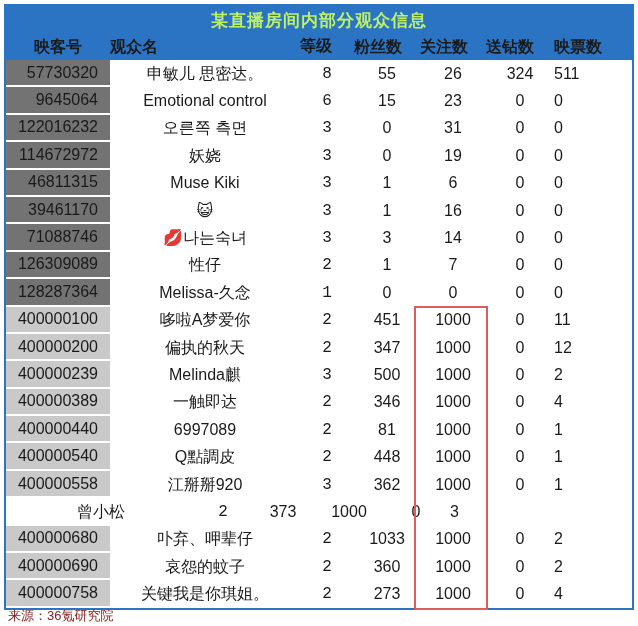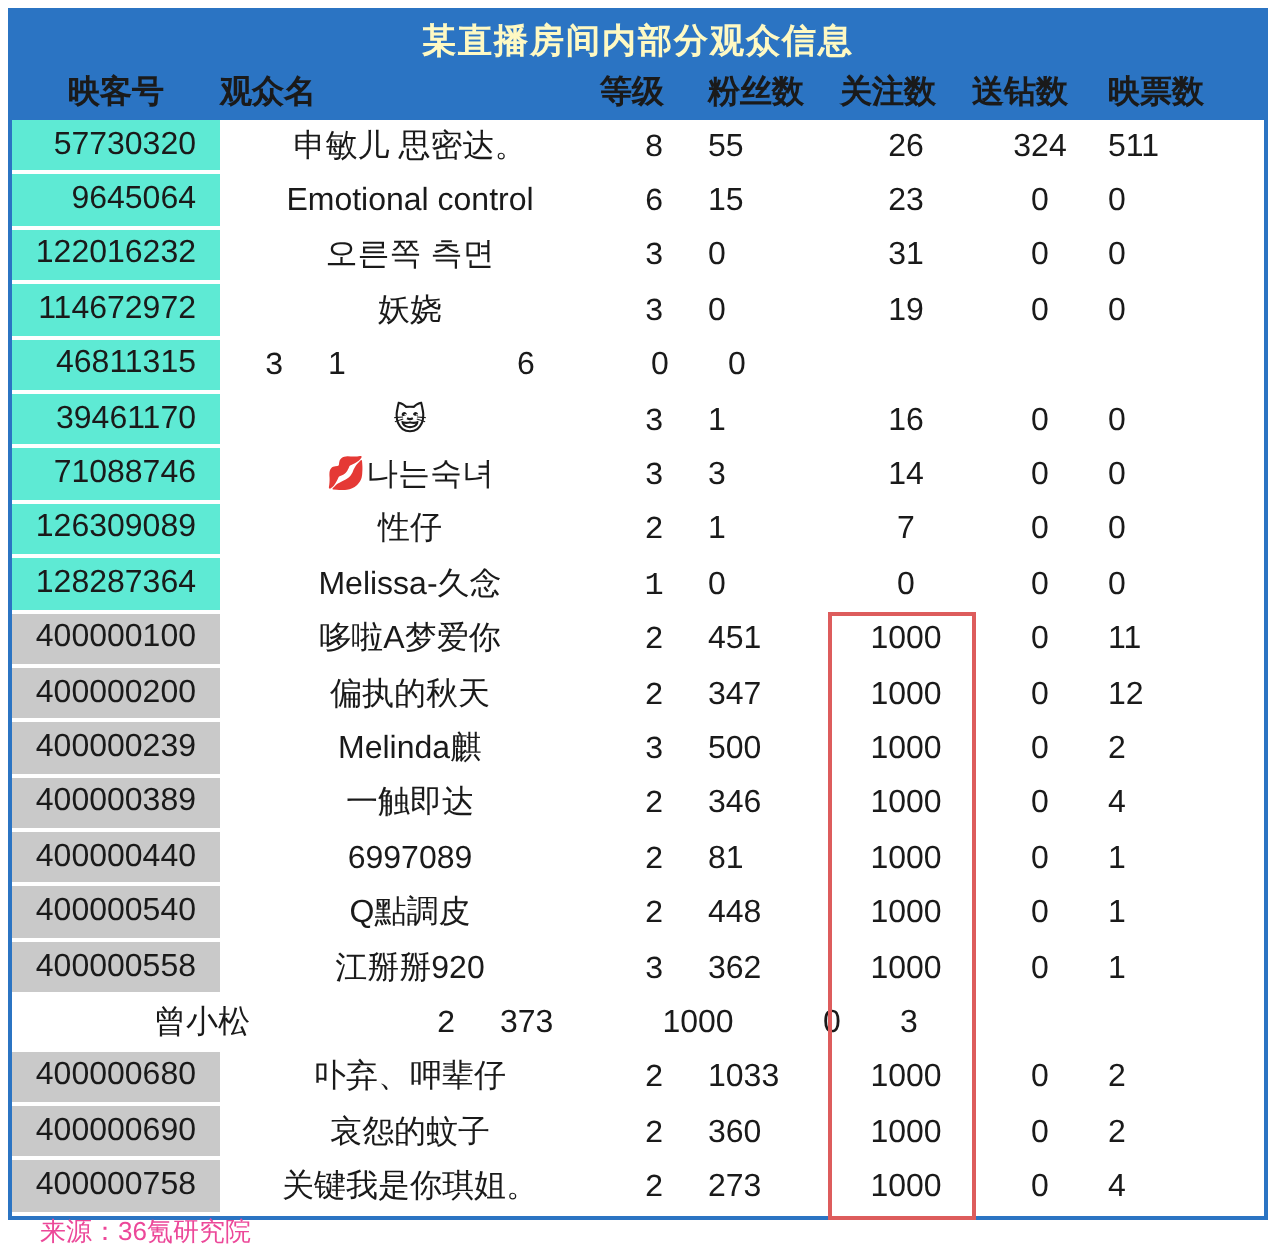--- a/index.html
+++ b/index.html
@@ -6,52 +6,52 @@
   body{
     width:638px;height:626px;position:relative;background:#ffffff;
     font-family:"Liberation Sans","DejaVu Sans",sans-serif;
     -webkit-font-smoothing:antialiased;overflow:hidden;
   }
   .table-wrap{
     position:absolute;left:4px;top:4px;width:630px;height:606px;
     border:2px solid #2B74C3;box-sizing:border-box;background:#ffffff;
   }
   .title-bar{
-    height:28px;background:#2B74C3;color:#fef9c3;
+    height:28px;background:#2B74C3;color:#bef264;
     display:flex;align-items:center;justify-content:center;
     font-size:17px;font-weight:bold;letter-spacing:1px;
   }
   .header-row{
     height:26px;background:#2B74C3;color:#ffffff;
     display:flex;align-items:center;
     font-size:15px;font-weight:bold;
   }
   .header-row .hcell{text-align:left;box-sizing:border-box;}
   .tbody{display:flex;flex-direction:column;height:548px;}
   .row{display:flex;align-items:center;height:27.4px;flex:0 0 27.4px;}
   .cell{box-sizing:border-box;font-size:16px;color:#1a1a1a;line-height:1;}
   .c-id{width:104px;text-align:right;padding-right:12px;height:100%;
         display:flex;align-items:center;justify-content:flex-end;
         border-bottom:2px solid #ffffff;font-size:16px;}
-  .bg-blue{background:#5eead4;}
+  .bg-blue{background:#737373;}
   .bg-gray{background:#C9C9C9;}
   .c-name{width:190px;text-align:center;}
   .c-level{width:54px;text-align:center;font-family:Liberation Mono, monospace;}
-  .c-fans{width:66px;}
+  .c-fans{width:66px;text-align:center;}
   .c-following{width:66px;text-align:center;}
   .c-diamonds{width:68px;text-align:center;}
   .c-tickets{width:78px;text-align:left;}
   .hcell.c-id{background:transparent;border-bottom:none;justify-content:center;
         padding-right:0;text-align:left;}
   .red-box{
     position:absolute;left:408px;top:300px;width:74px;height:304px;
     border:2px solid #DD5C5C;box-sizing:border-box;pointer-events:none;
   }
   .source{
-    position:absolute;left:20px;top:607px;font-size:13px;color:#ec4899;
+    position:absolute;left:8px;top:607px;font-size:13px;color:#7f1d1d;
   }
 </style>
 </head>
 <body>
 
 <div class="table-wrap">
   <div class="title-bar">某直播房间内部分观众信息</div>
   <div class="header-row">
     <div class="hcell cell c-id">映客号</div>
     <div class="hcell cell c-name">观众名</div>
@@ -93,20 +93,21 @@
         <div class="cell c-id bg-blue">114672972</div>
         <div class="cell c-name">妖娆</div>
         <div class="cell c-level">3</div>
         <div class="cell c-fans">0</div>
         <div class="cell c-following">19</div>
         <div class="cell c-diamonds">0</div>
         <div class="cell c-tickets">0</div>
       </div>
       <div class="row">
         <div class="cell c-id bg-blue">46811315</div>
+        <div class="cell c-name">Muse Kiki</div>
         <div class="cell c-level">3</div>
         <div class="cell c-fans">1</div>
         <div class="cell c-following">6</div>
         <div class="cell c-diamonds">0</div>
         <div class="cell c-tickets">0</div>
       </div>
       <div class="row">
         <div class="cell c-id bg-blue">39461170</div>
         <div class="cell c-name">😺</div>
         <div class="cell c-level">3</div>

